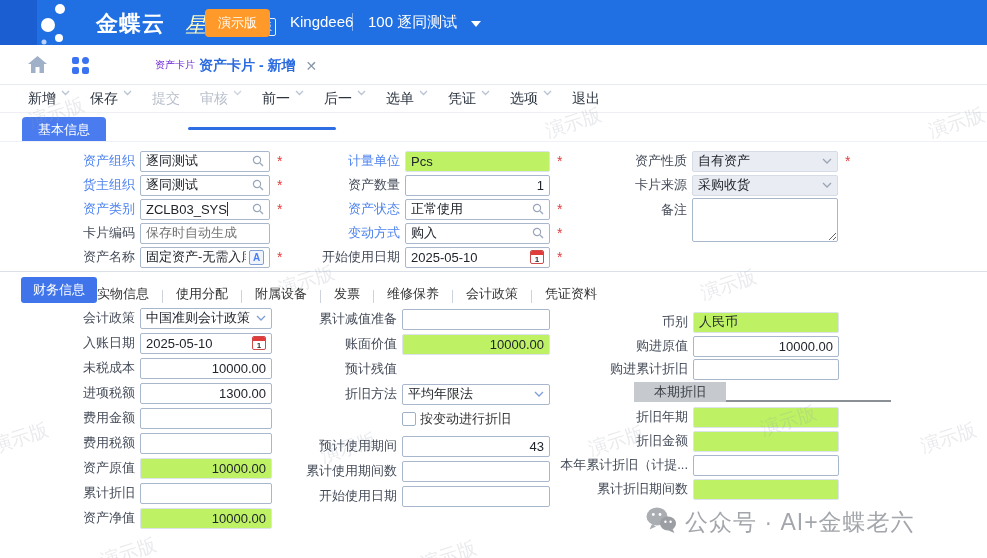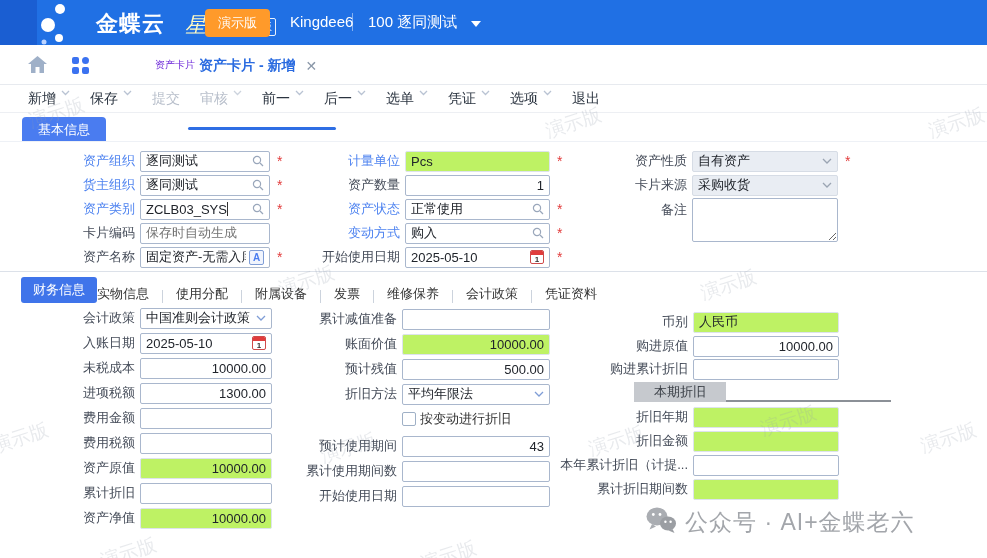--- a/index.html
+++ b/index.html
@@ -429,23 +429,20 @@
       </span>
   </div>
   <div class="row fcol2" style="top:333px">
     <span class="lbl">账面价值</span>
     <span class="box num ro">
         <span class="val">10000.00</span>
       </span>
   </div>
   <div class="row fcol2" style="top:358px">
     <span class="lbl">预计残值</span>
-    <span class="box num">
-        <span class="val">500.00</span>
-      </span>
   </div>
   <div class="row fcol2" style="top:383px">
     <span class="lbl">折旧方法</span>
     <span class="box">
       <span class="val">平均年限法</span>
       <span class="icon-sel">
           <svg width="10" height="6" viewBox="0 0 10 6">
             <polyline points="1,1 5,5 9,1" fill="none" stroke="#7f9dd6" stroke-width="1.3"></polyline>
           </svg>
         </span>

